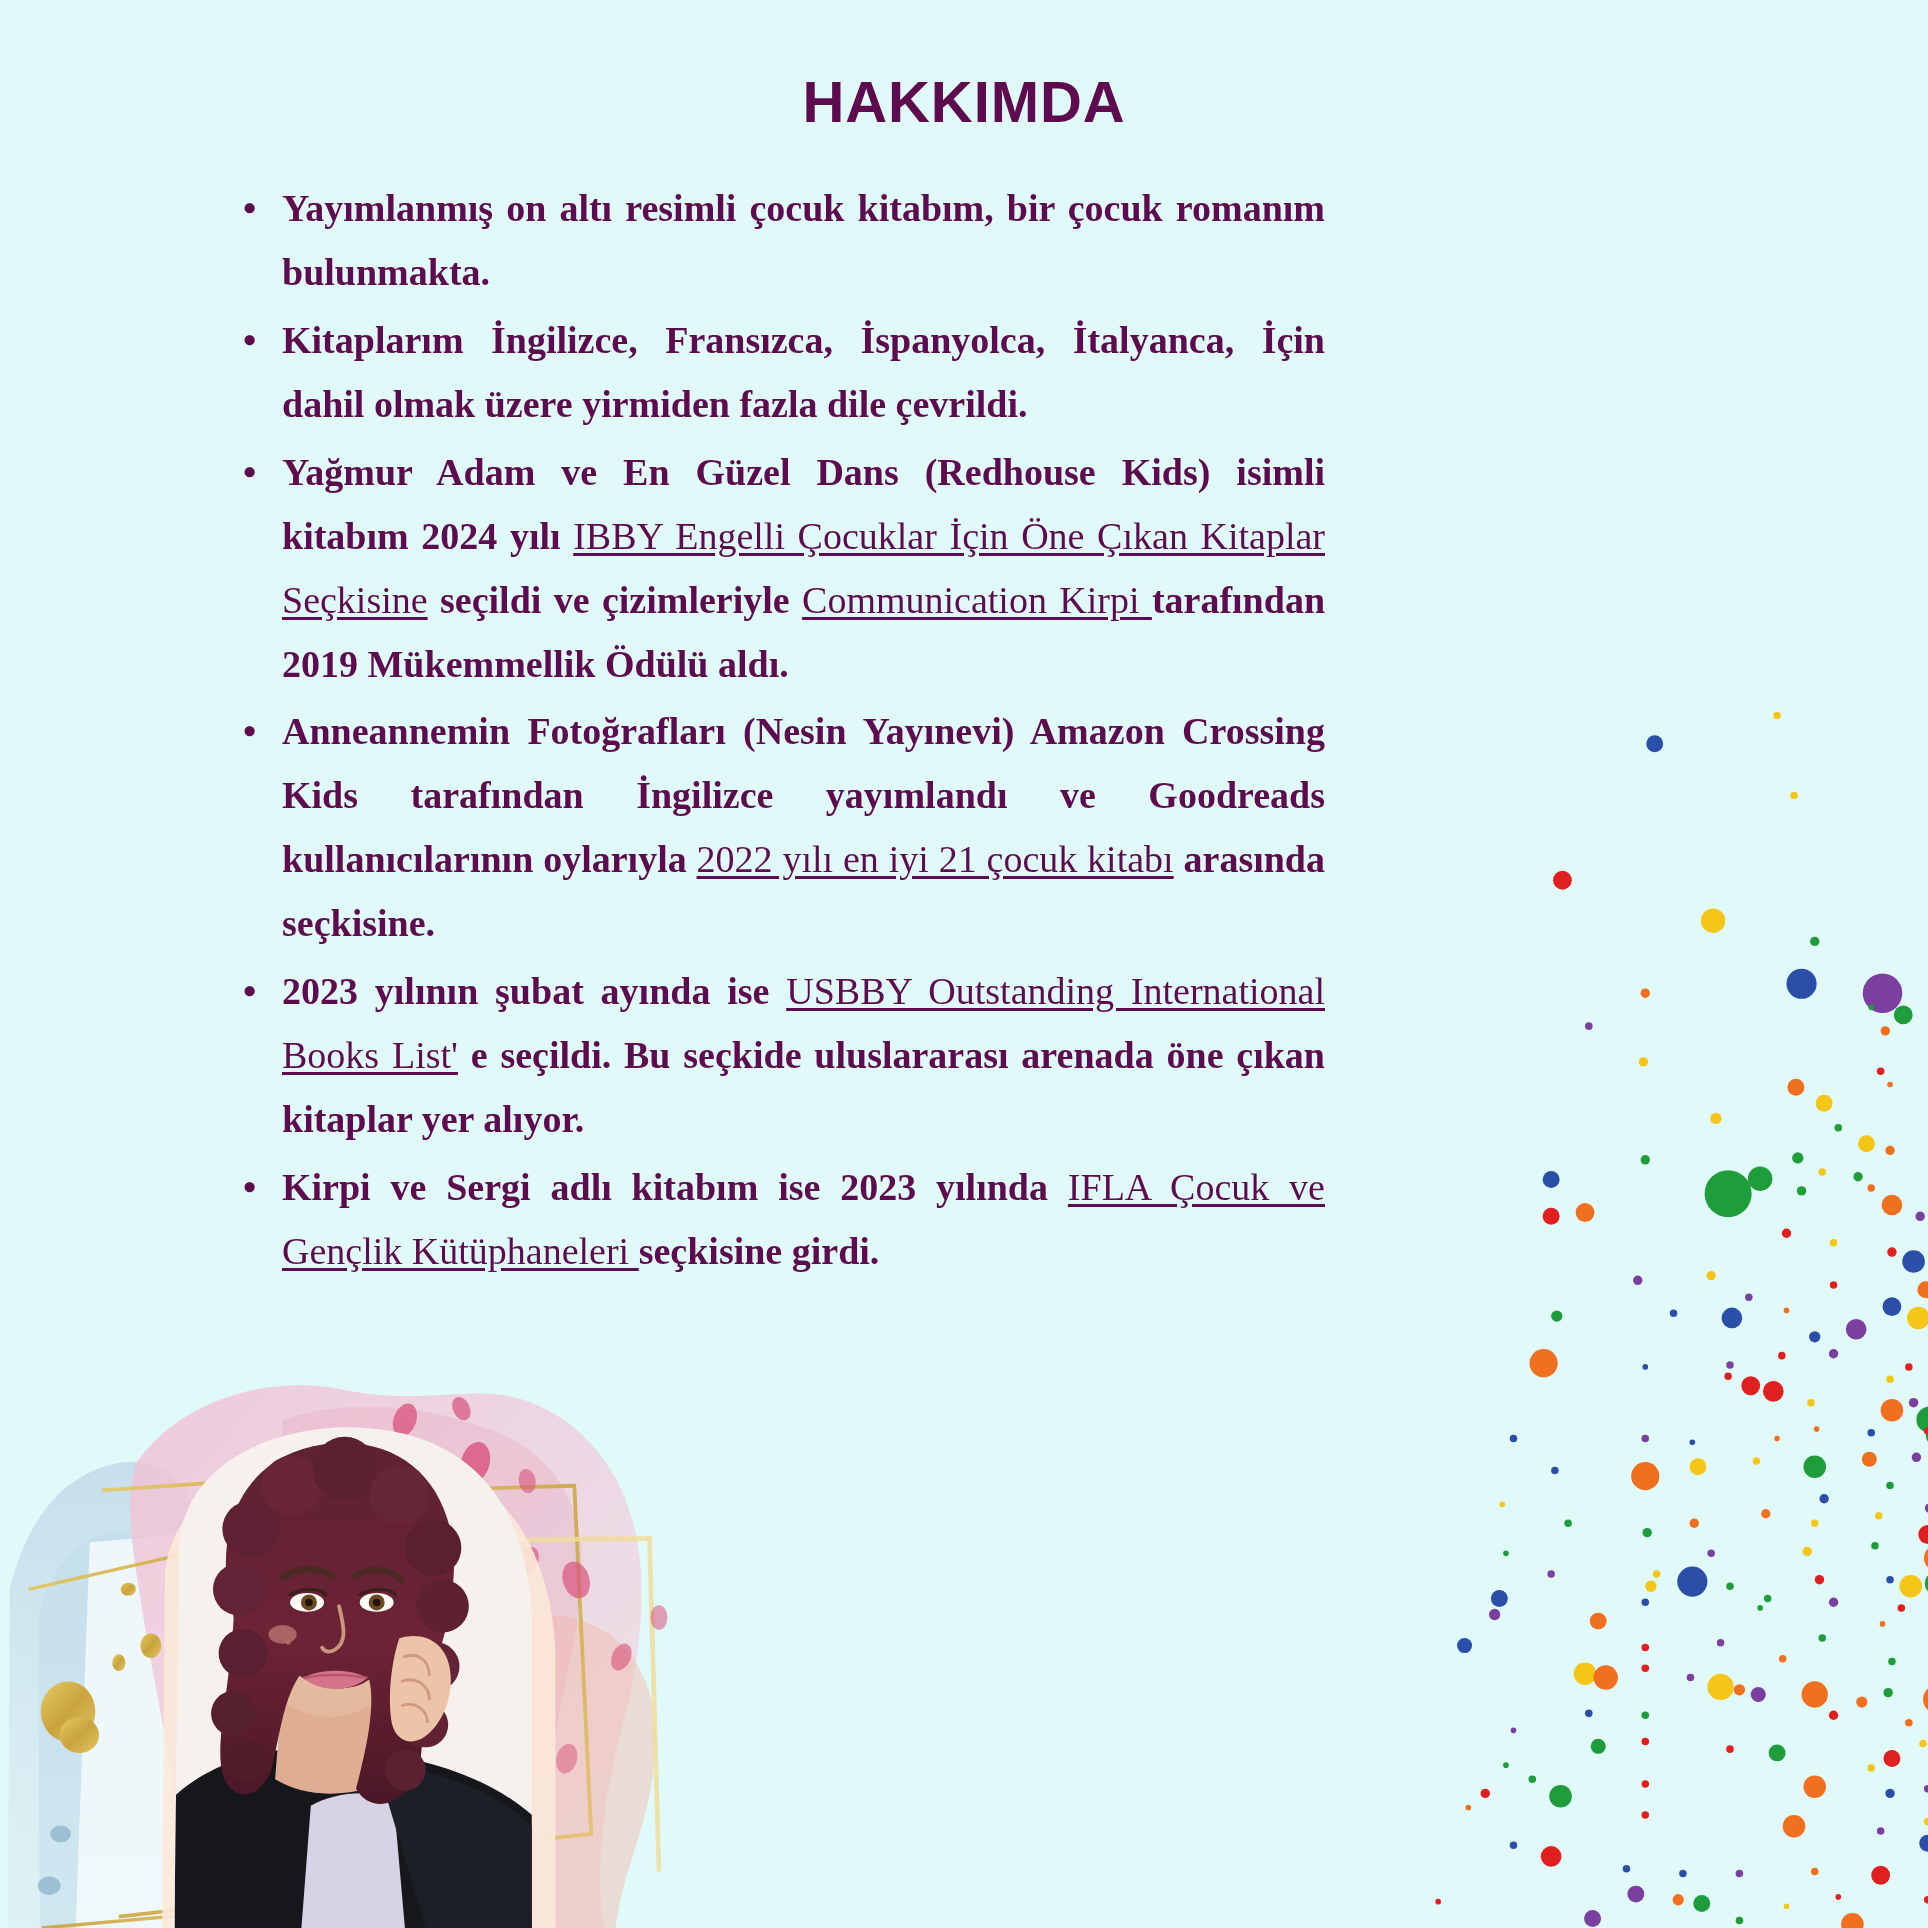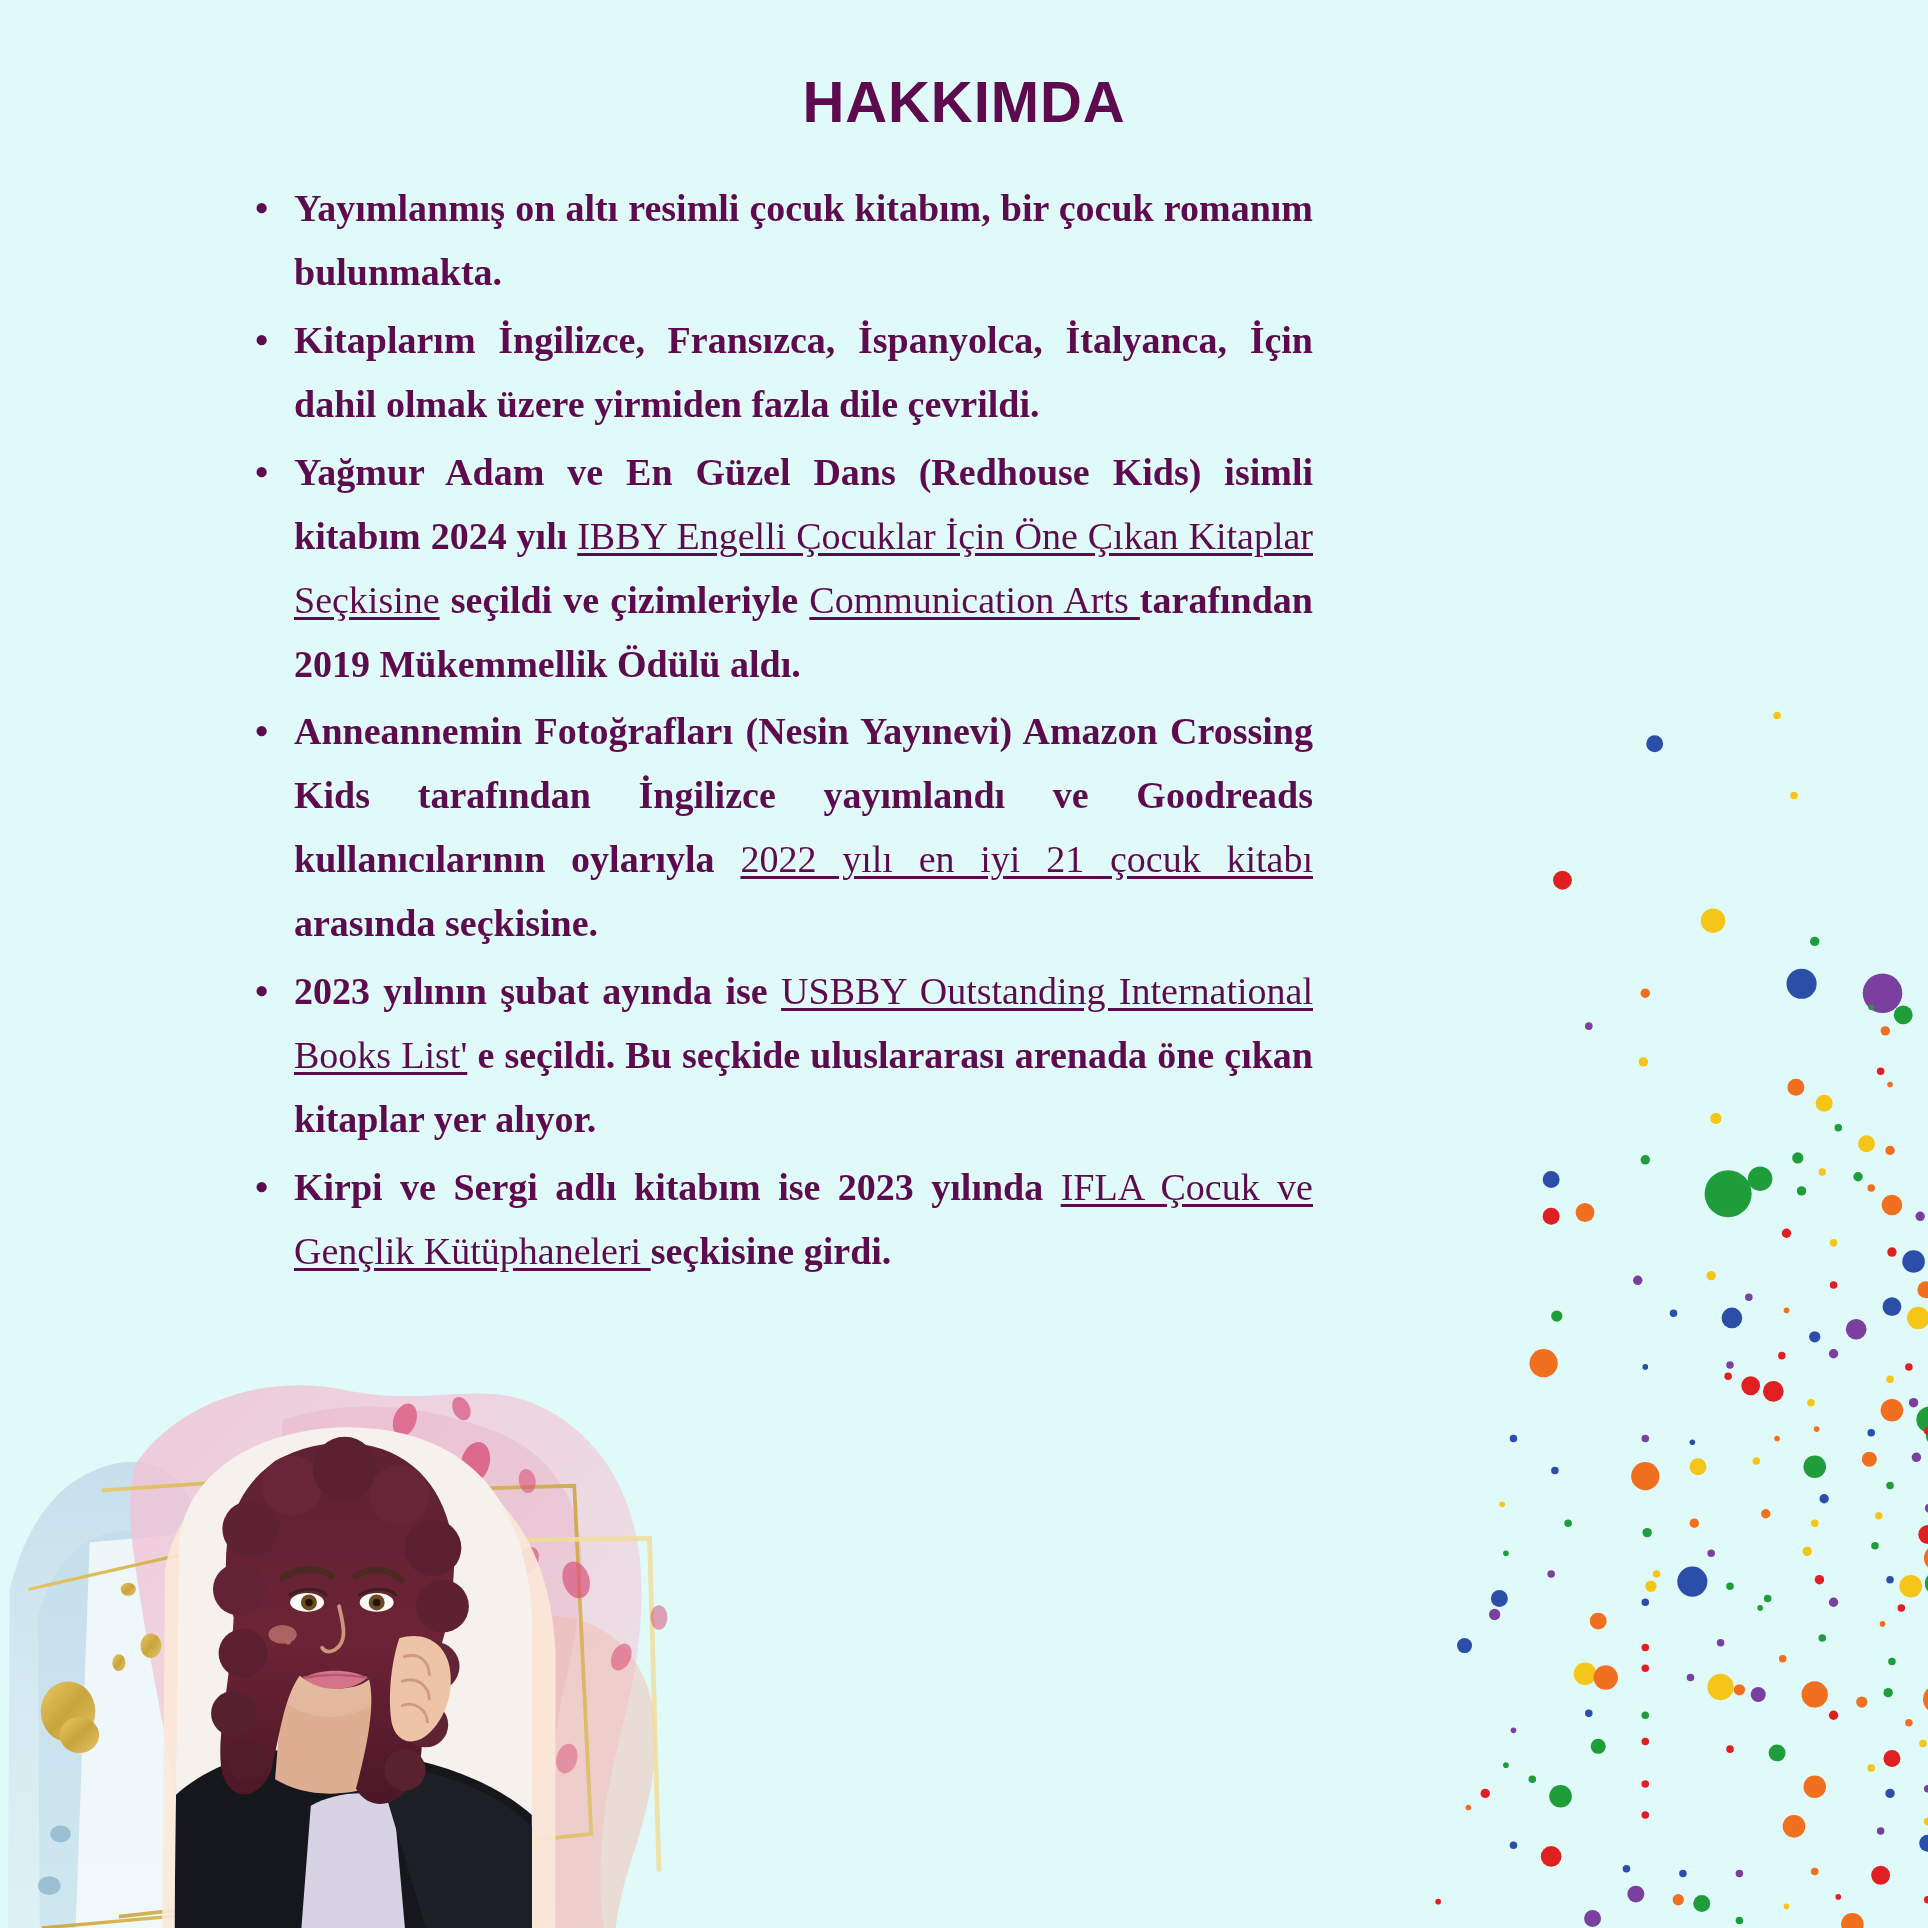--- a/index.html
+++ b/index.html
@@ -33,21 +33,21 @@
     padding-top:68px;
     text-align:center;
     font-size:58px;
     font-weight:700;
     letter-spacing:0.9px;
     color:#5d0a4e;
     font-family:Liberation Sans, sans-serif;
   }
   ul.bullets{
     list-style:none;
-    margin:12px;
+    margin:0;
     padding:0;
     margin-top:41px;
   }
   ul.bullets > li{
     position:relative;
     margin:0 0 3.8px 0;
     padding:0 603px 0 282px;
     color:#5d0a4e;
     font-size:38px;
     line-height:64px;
@@ -410,20 +410,20 @@
   </g>
 </svg>
 
 <div id="page">
 
   <h1 class="page-title">HAKKIMDA</h1>
 
   <ul class="bullets">
     <li><span class="txt"><span>Yayımlanmış on altı resimli çocuk kitabım, bir çocuk romanım bulunmakta.</span></span></li>
     <li><span class="txt"><span>Kitaplarım İngilizce, Fransızca, İspanyolca, İtalyanca, İçin dahil olmak üzere yirmiden fazla dile çevrildi.</span></span></li>
-    <li><span class="txt"><span>Yağmur Adam ve En Güzel Dans (Redhouse Kids) isimli kitabım 2024 yılı </span><span class="lnk">IBBY Engelli Çocuklar İçin Öne Çıkan Kitaplar Seçkisine</span><span> seçildi ve çizimleriyle </span><span class="lnk">Communication Arts </span><span>tarafından 2019 Mükemmellik Ödülü aldı.</span></span></li>
+    <li><span class="txt"><span>Yağmur Adam ve En Güzel Dans (Redhouse Kids) isimli kitabım 2024 yılı </span><span class="lnk">IBBY Engelli Çocuklar İçin Öne Çıkan Kitaplar Seçkisine</span><span> seçildi ve çizimleriyle </span><span class="lnk">Communication Kirpi </span><span>tarafından 2019 Mükemmellik Ödülü aldı.</span></span></li>
     <li><span class="txt"><span>Anneannemin Fotoğrafları (Nesin Yayınevi) Amazon Crossing Kids tarafından İngilizce yayımlandı ve Goodreads kullanıcılarının oylarıyla </span><span class="lnk b">2022 yılı en iyi 21 çocuk kitabı</span><span> arasında seçkisine.</span></span></li>
     <li><span class="txt"><span>2023 yılının şubat ayında ise </span><span class="lnk">USBBY Outstanding International Books List'</span><span> e seçildi. Bu seçkide uluslararası arenada öne çıkan kitaplar yer alıyor.</span></span></li>
     <li><span class="txt"><span>Kirpi ve Sergi adlı kitabım ise 2023 yılında </span><span class="lnk">IFLA Çocuk ve Gençlik Kütüphaneleri </span><span>seçkisine girdi.</span></span></li>
   </ul>
 
 </div>
 
 
 </body></html>

